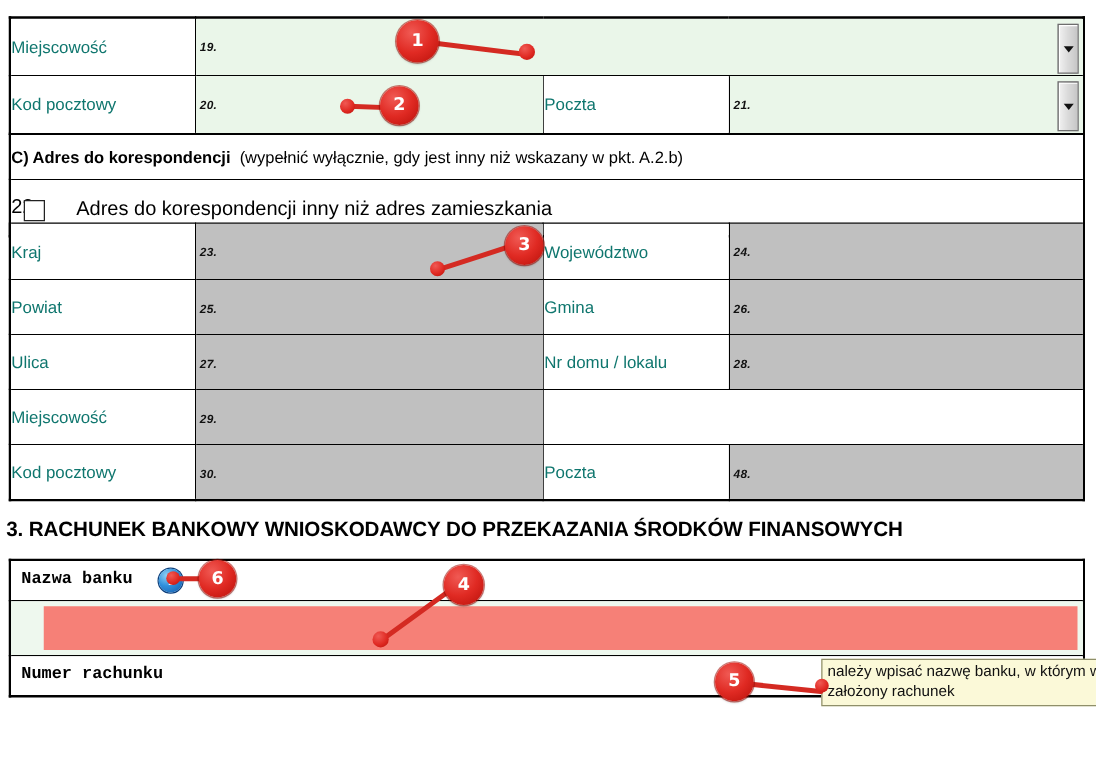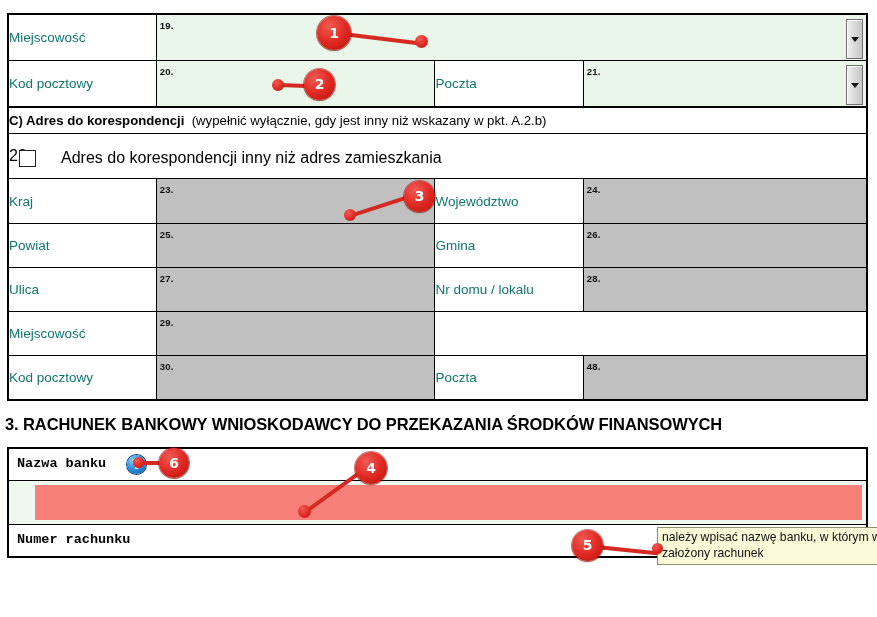--- a/index.html
+++ b/index.html
@@ -36,27 +36,28 @@
     color: #0f766e;
     background: #ffffff;
     font-weight: 400;
     white-space: nowrap;
   }
   .fld {
     vertical-align: top;
   }
   .fld .num {
     position: absolute;
-    top: 6px;
+    top: 19px;
     left: 3px;
     font-size: 9.5px;
     font-weight: bold;
     line-height: 10px;
     color: #111;
     letter-spacing: .2px;
+    font-style: italic;
   }
   .fld-green { background: #eaf6e9; }
   .fld-gray  { background: #c0c0c0; }
   .fld-white { background: #ffffff; }
 
   
   .ddbtn {
     position: absolute;
     top: 4px;
     right: 3px;
@@ -251,21 +252,21 @@
         <span class="num">21.</span>
 
         <span class="ddbtn"></span>
       </td>
     </tr>
   </tbody>
 </table>
 
 <table class="form-table" id="tbl-c-head" style="left:7px; top:107px; width:861px; border-top:none;">
   <tbody>
-    <tr style="height:26px">
+    <tr style="height:36px">
       <td class="section-c">
         <b>C) Adres do korespondencji</b>&nbsp;
         <span>(wypełnić wyłącznie, gdy jest inny niż wskazany w pkt. A.2.b)</span>
       </td>
     </tr>
     <tr style="height:45px">
       <td class="cbrow">
         <span class="num">22.</span>
         <span class="cbox"></span>
         <span class="cbtext">Adres do korespondencji inny niż adres zamieszkania</span>

